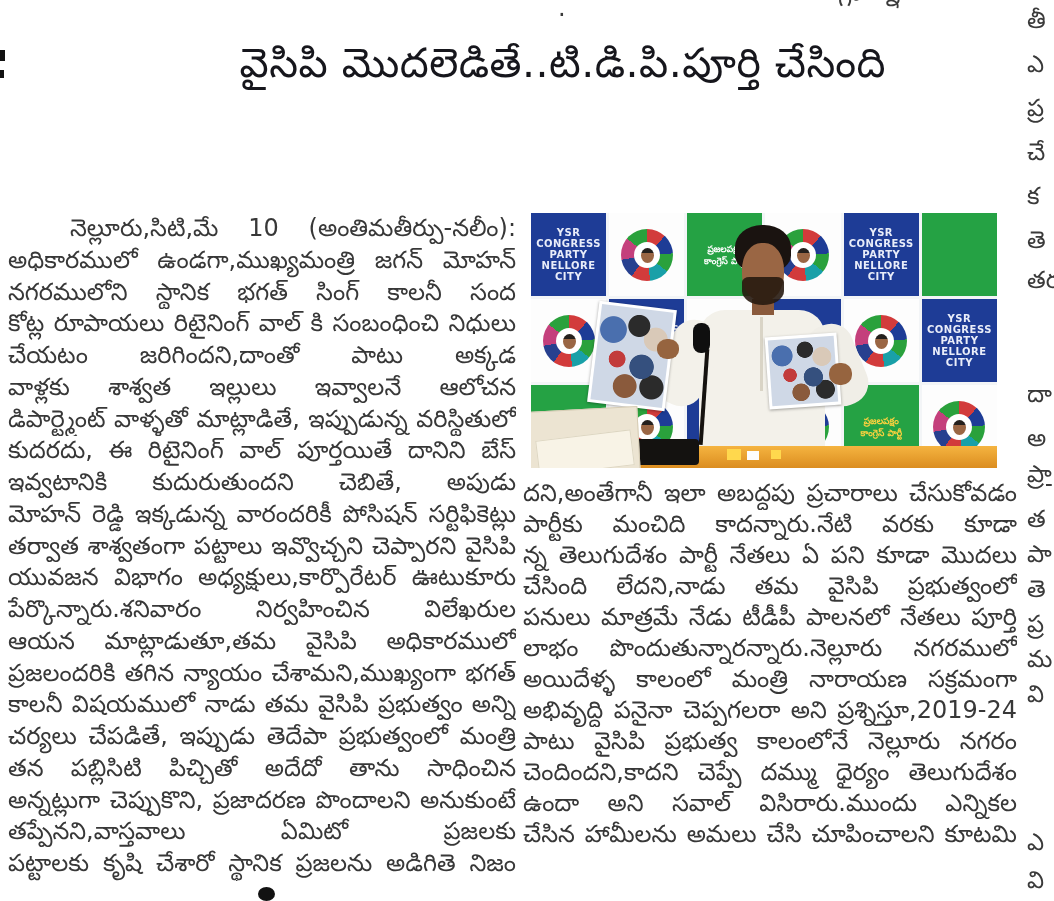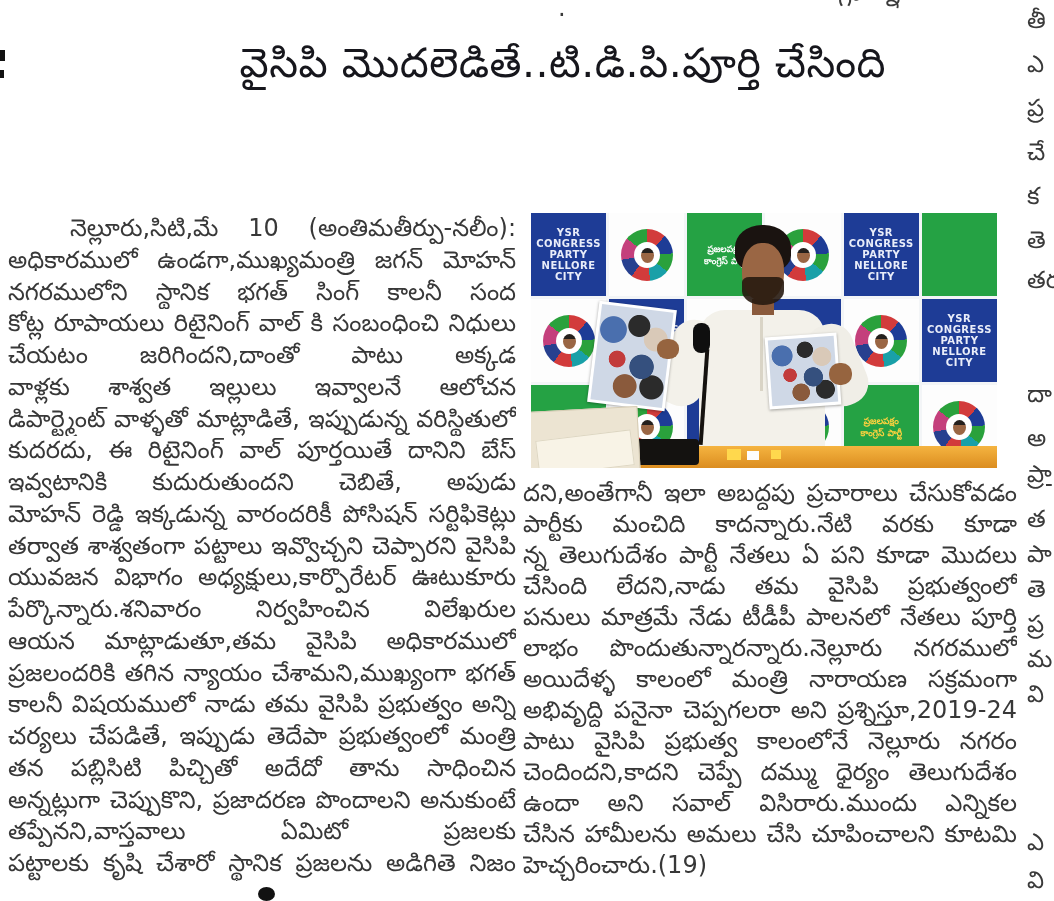--- a/index.html
+++ b/index.html
@@ -133,21 +133,20 @@
       <div class="line">న్న తెలుగుదేశం పార్టీ నేతలు ఏ పని కూడా మొదలు పెట్టీ పూర్తి</div>
       <div class="line">చేసింది లేదని,నాడు తమ వైసిపి ప్రభుత్వంలో మొదలుపెట్టిన</div>
       <div class="line">పనులు మాత్రమే నేడు టీడీపీ పాలనలో నేతలు పూర్తి చేసి, రాజకీయ</div>
       <div class="line">లాభం పొందుతున్నారన్నారు.నెల్లూరు నగరములో 2014-19</div>
       <div class="line">అయిదేళ్ళ కాలంలో మంత్రి నారాయణ సక్రమంగా చేసిన ఒక్క</div>
       <div class="line">అభివృద్ధి పనైనా చెప్పగలరా అని ప్రశ్నిస్తూ,2019-24 అయిదేళ్ళ</div>
       <div class="line">పాటు వైసిపి ప్రభుత్వ కాలంలోనే నెల్లూరు నగరం అభివృద్ధి</div>
       <div class="line">చెందిందని,కాదని చెప్పే దమ్ము ధైర్యం తెలుగుదేశం పార్టీ నేతలకు</div>
       <div class="line">ఉందా అని సవాల్ విసిరారు.ముందు ఎన్నికల సమయములో</div>
       <div class="line">చేసిన హామీలను అమలు చేసి చూపించాలని కూటమి ప్రభుత్వాన్ని</div>
-      <div class="line">హెచ్చరించారు.(19)</div>
     </div>
 
   <div class="photo">
     <div class="tiles">
 
       <div class="tile blue">
         <span class="org-line">YSR CONGRESS</span>
         <span class="org-line">PARTY</span>
         <span class="org-line">NELLORE CITY</span>
       </div>

